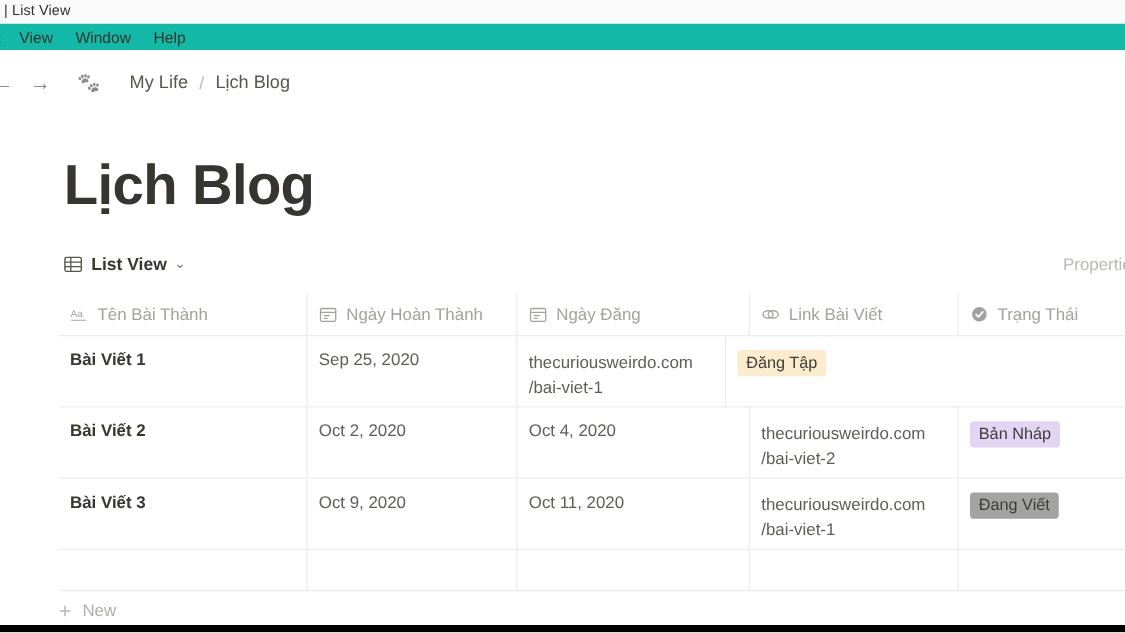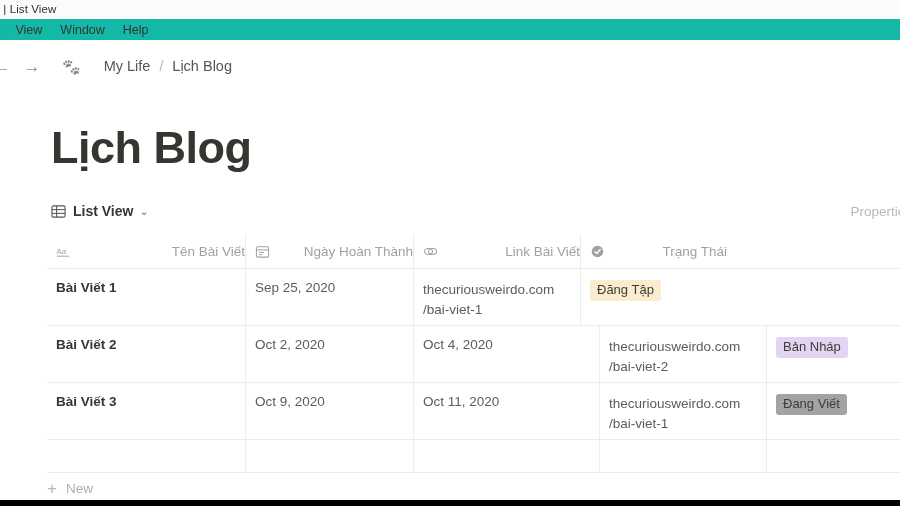--- a/index.html
+++ b/index.html
@@ -171,21 +171,20 @@
     display: flex;
     align-items: center;
     padding: 0 0 0 9px;
     min-height: 34px;
     border-right: 1px solid #ececeb;
   }
   .thead .tcell {
     height: 34px;
     font-size: 13.5px;
     color: #a2a29c;
-    justify-content: space-between;
   }
   .th-icon {
     width: 15px; height: 15px;
     margin-right: 7px;
     flex: 0 0 auto;
     display: block;
   }
   .th-label { white-space: nowrap; }
 
   .tbody .trow { border-bottom: 1px solid #ececeb; }
@@ -304,33 +303,42 @@
   <div class="table">
 
     <div class="thead">
       <div class="trow">
 
         <div class="tcell c1">
           <svg class="th-icon" viewBox="0 0 16 16">
             <text x="0.5" y="10.5" font-family="Liberation Sans, sans-serif" font-size="8.5" fill="#a2a29c">Aa</text>
             <line x1="1" y1="13" x2="14" y2="13" stroke="#a2a29c" stroke-width="1"></line>
           </svg>
-          <span class="th-label">Tên Bài Viết</span>
+          <span class="th-label">Tên Bài Thành</span>
         </div>
 
         <div class="tcell c2">
           <svg class="th-icon" viewBox="0 0 16 16">
             <rect x="1.5" y="3" width="13" height="11" rx="1.5" fill="none" stroke="#a2a29c" stroke-width="1.1"></rect>
             <line x1="1.5" y1="6.3" x2="14.5" y2="6.3" stroke="#a2a29c" stroke-width="1.1"></line>
             <line x1="4.3" y1="9" x2="9.5" y2="9" stroke="#a2a29c" stroke-width="1.1"></line>
             <line x1="4.3" y1="11.4" x2="7.6" y2="11.4" stroke="#a2a29c" stroke-width="1.1"></line>
           </svg>
           <span class="th-label">Ngày Hoàn Thành</span>
         </div>
 
+        <div class="tcell c3">
+          <svg class="th-icon" viewBox="0 0 16 16">
+            <rect x="1.5" y="3" width="13" height="11" rx="1.5" fill="none" stroke="#a2a29c" stroke-width="1.1"></rect>
+            <line x1="1.5" y1="6.3" x2="14.5" y2="6.3" stroke="#a2a29c" stroke-width="1.1"></line>
+            <line x1="4.3" y1="9" x2="9.5" y2="9" stroke="#a2a29c" stroke-width="1.1"></line>
+            <line x1="4.3" y1="11.4" x2="7.6" y2="11.4" stroke="#a2a29c" stroke-width="1.1"></line>
+          </svg>
+          <span class="th-label">Ngày Đăng</span>
+        </div>
 
         <div class="tcell c4">
           <svg class="th-icon" viewBox="0 0 16 16">
             <ellipse cx="5.8" cy="8" rx="4.3" ry="3.1" fill="none" stroke="#a2a29c" stroke-width="1.1"></ellipse>
             <ellipse cx="10.2" cy="8" rx="4.3" ry="3.1" fill="none" stroke="#a2a29c" stroke-width="1.1"></ellipse>
           </svg>
           <span class="th-label">Link Bài Viết</span>
         </div>
 
         <div class="tcell c5">

